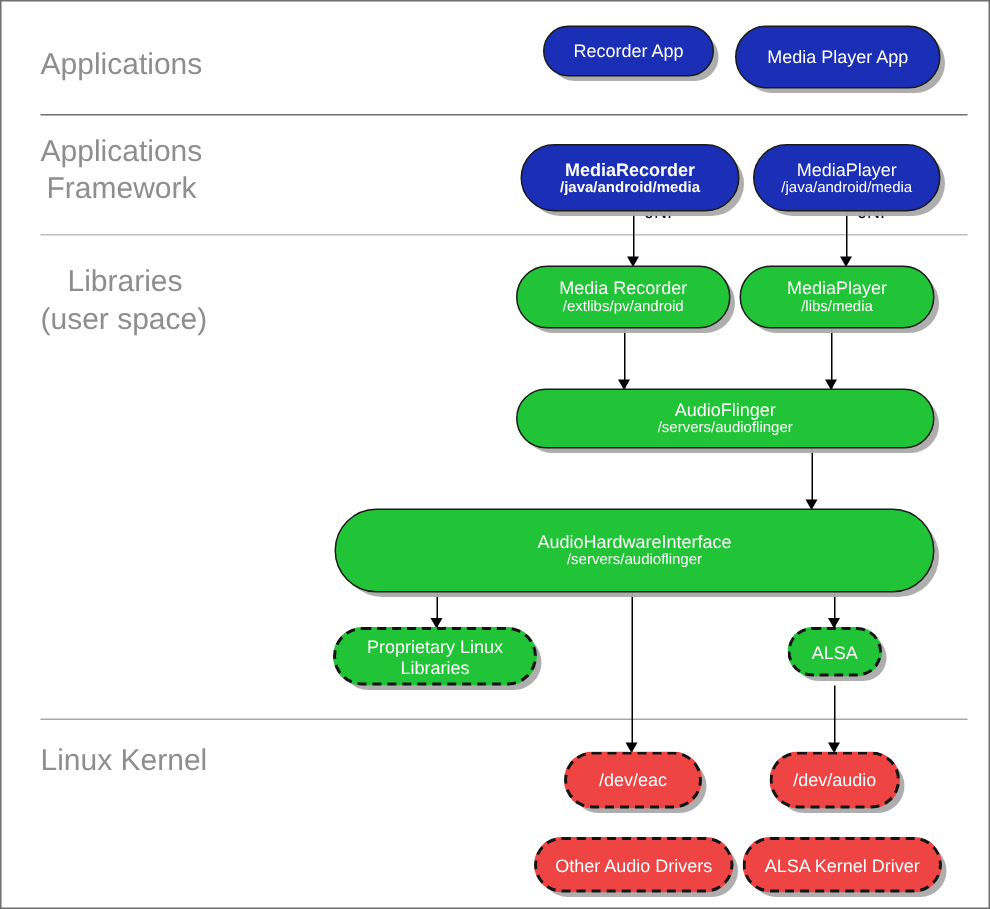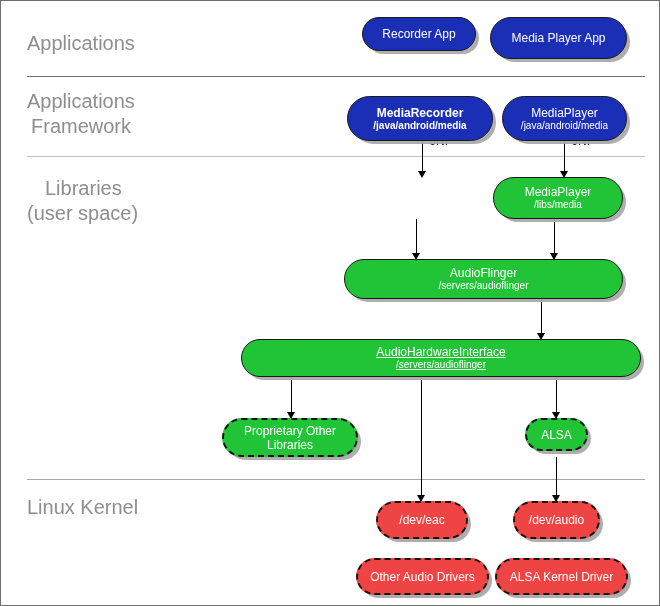--- a/index.html
+++ b/index.html
@@ -145,38 +145,42 @@
   <div class="node blue" style="left:346px; top:95px; width:146px; height:45px;font-weight:bold;">
     <div class="title">MediaRecorder</div>
     <div class="sub">/java/android/media</div>
   </div>
 
   <div class="node blue" style="left:501px; top:95px; width:125px; height:45px;">
     <div class="title">MediaPlayer</div>
     <div class="sub">/java/android/media</div>
   </div>
 
+  <div class="node green" style="left:343px; top:176px; width:143px; height:42px;">
+    <div class="title">Media Recorder</div>
+    <div class="sub">/extlibs/pv/android</div>
+  </div>
 
   <div class="node green" style="left:492px; top:176px; width:130px; height:42px;">
     <div class="title">MediaPlayer</div>
     <div class="sub">/libs/media</div>
   </div>
 
   <div class="node green" style="left:343px; top:258px; width:279px; height:40px;">
     <div class="title">AudioFlinger</div>
     <div class="sub">/servers/audioflinger</div>
   </div>
 
-  <div class="node green" style="left:240px; top:338px; width:400px; height:38px;text-decoration:underline;">
+  <div class="node green" style="left:222px; top:338px; width:400px; height:56px;">
     <div class="title">AudioHardwareInterface</div>
     <div class="sub">/servers/audioflinger</div>
   </div>
 
   <div class="node green dashed" style="left:221px; top:417px; width:136px; height:39px;">
-    <div class="title">Proprietary Other</div>
+    <div class="title">Proprietary Linux</div>
     <div class="title">Libraries</div>
   </div>
 
   <div class="node green dashed single" style="left:524px; top:417px; width:63px; height:33px;">
     <div class="title">ALSA</div>
   </div>
 
   <div class="node red dashed single" style="left:375px; top:500px; width:92px; height:38px;">
     <div class="title">/dev/eac</div>
   </div>

